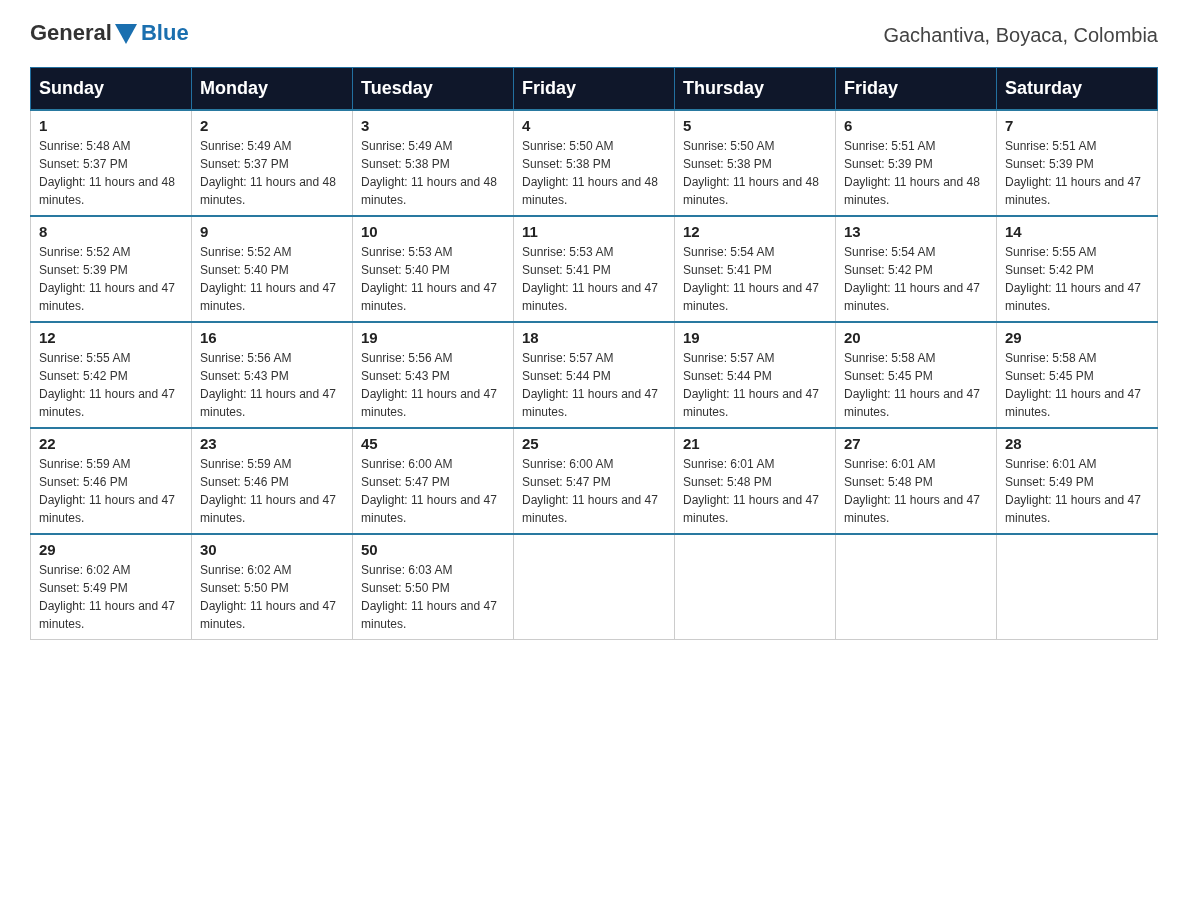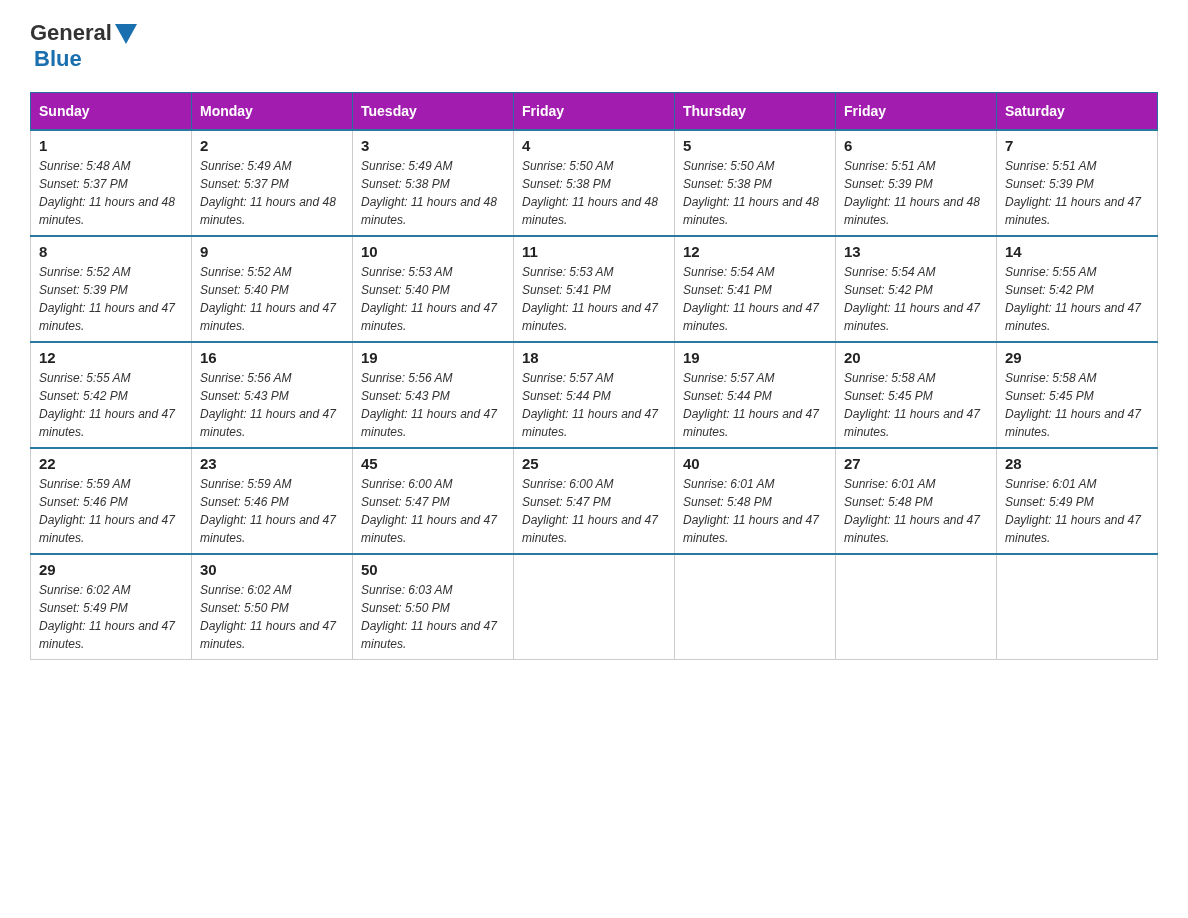--- a/index.html
+++ b/index.html
@@ -28,23 +28,23 @@
       font-size: 20px;
       color: #444;
       margin-top: 4px;
     }
     .calendar {
       width: 100%;
       border-collapse: collapse;
       border: 1px solid #ccc;
     }
     .calendar th {
-      background-color: #a21caf;
+      background-color: #0f172a;
       color: #fff;
-      font-size: 14px;
+      font-size: 18px;
       font-weight: bold;
       padding: 10px 8px;
       text-align: left;
       border: 1px solid #2270a0;
     }
     .calendar td {
       vertical-align: top;
       padding: 6px 8px;
       border: 1px solid #ccc;
       width: 14.28%;
@@ -53,31 +53,30 @@
     .day-number {
       font-size: 15px;
       font-weight: bold;
       color: #222;
       margin-bottom: 3px;
     }
     .day-info {
       font-size: 12px;
       color: #333;
       line-height: 1.5;
-      font-style: italic;
     }
     .week-row td {
       border-top: 2px solid #2979a0;
     }
     .empty-cell {
       background: #fff;
     }
     .logo-wrapper {
       display: flex;
-      flex-direction: column;
+      flex-direction: row;
       align-items: flex-start;
     }
     .logo-line1 {
       display: flex;
       align-items: center;
     }
   </style>
 </head>
 <body>
 
@@ -87,20 +86,21 @@
       <span style="font-size:22px;font-weight:bold;color:#333;">General</span>
       <svg width="22" height="20" viewBox="0 0 22 20" style="margin-left:3px;margin-top:2px;">
         <polygon points="0,0 22,0 11,20" fill="#1a6faf"></polygon>
       </svg>
     </div>
     <div>
       <span style="font-size:22px;font-weight:bold;color:#1a6faf;margin-left:4px;">Blue</span>
     </div>
   </div>
   <div class="title-section">
+    <div class="location-title">Gachantiva, Boyaca, Colombia</div>
   </div>
 </div>
 
 <table class="calendar">
   <thead>
     <tr>
     <th>Sunday</th>
         <th>Monday</th>
         <th>Tuesday</th>
         <th>Friday</th>
@@ -211,21 +211,21 @@
         </td>
         <td>
           <div class="day-number">45</div>
           <div class="day-info">Sunrise: 6:00 AM<br>Sunset: 5:47 PM<br>Daylight: 11 hours and 47 minutes.</div>
         </td>
         <td>
           <div class="day-number">25</div>
           <div class="day-info">Sunrise: 6:00 AM<br>Sunset: 5:47 PM<br>Daylight: 11 hours and 47 minutes.</div>
         </td>
         <td>
-          <div class="day-number">40</div>
+          <div class="day-number">21</div>
           <div class="day-info">Sunrise: 6:01 AM<br>Sunset: 5:48 PM<br>Daylight: 11 hours and 47 minutes.</div>
         </td>
         <td>
           <div class="day-number">27</div>
           <div class="day-info">Sunrise: 6:01 AM<br>Sunset: 5:48 PM<br>Daylight: 11 hours and 47 minutes.</div>
         </td>
         <td>
           <div class="day-number">28</div>
           <div class="day-info">Sunrise: 6:01 AM<br>Sunset: 5:49 PM<br>Daylight: 11 hours and 47 minutes.</div>
         </td>

